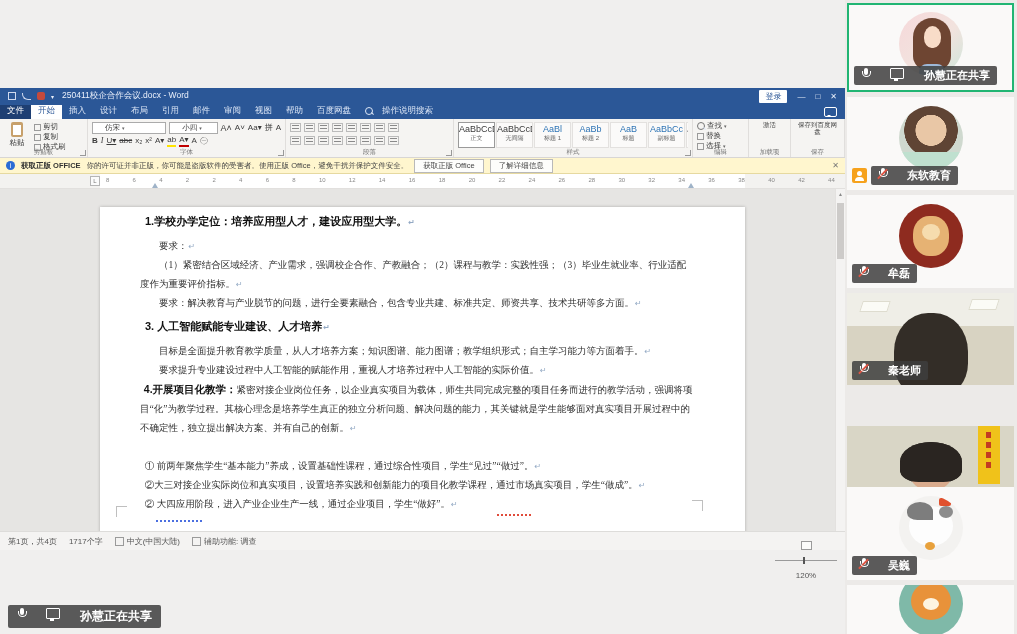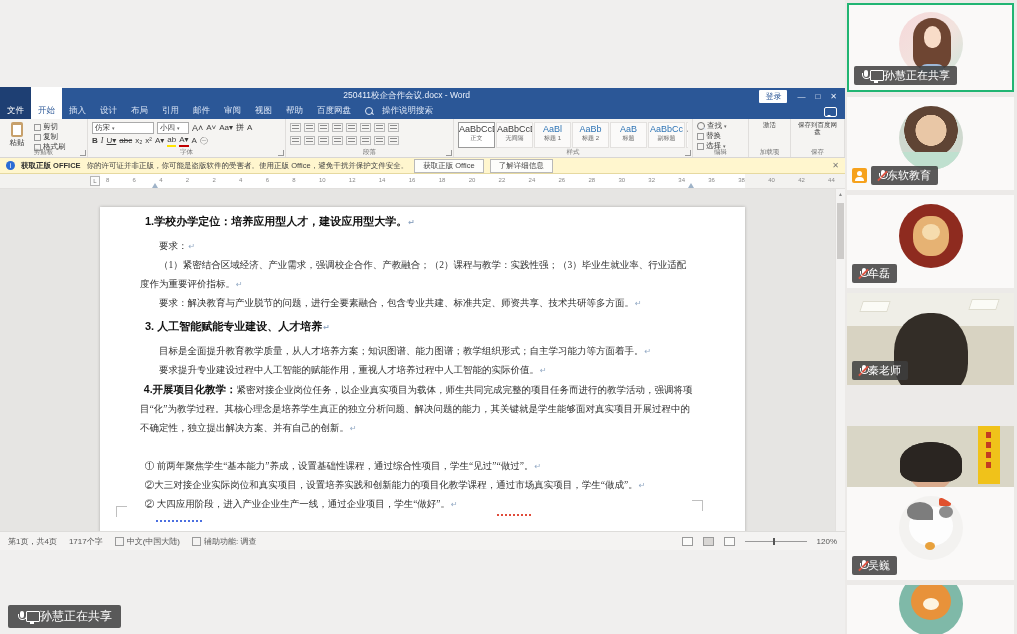--- a/index.html
+++ b/index.html
@@ -9,26 +9,26 @@
   #share-area{position:absolute;left:0;top:0;width:845px;height:634px;background:#f0efee;}
 
   
   #word{position:absolute;left:0;top:88px;width:845px;height:458px;background:#fff;}
   #titlebar{height:16px;background:#2b5797;display:flex;align-items:center;color:#eaf0fb;font-size:8.5px;}
   .qa{display:flex;align-items:center;gap:6px;padding:0 8px;}
   .qa-ic{width:8px;height:8px;border:1px solid #cfd9ee;display:inline-block;box-sizing:border-box;}
   .qa-undo{width:8px;height:6px;border:1px solid #cfd9ee;border-top:none;border-right:none;border-radius:0 0 0 6px;}
   .qa-red{width:8px;height:8px;background:#c54a3c;border-radius:2px;}
   .qa-caret{font-size:6px;}
-  #title-text{flex:1;text-align:center;white-space:nowrap;overflow:hidden;}
+  #title-text{flex:1;text-align:left;white-space:nowrap;overflow:hidden;}
   .tb-right{display:flex;align-items:center;gap:10px;padding:0 8px;}
   #signin{background:#fff;color:#2b5797;padding:1px 6px;border-radius:1px;font-size:8px;}
   .winbtn{font-size:8px;color:#eaf0fb;}
   #tabrow{height:15px;background:#2b5797;display:flex;align-items:flex-end;color:#dce6f6;font-size:8.5px;position:relative;}
-  .tab{padding:18px 7px 2px;cursor:default;white-space:nowrap;}
+  .tab{padding:0 7px 2px;cursor:default;white-space:nowrap;}
   .tab.file{background:#1e3f73;color:#fff;}
   .tab.active{background:#fff;color:#2b5797;}
   .tab.search{display:flex;align-items:center;gap:9px;}
   .lens{width:6px;height:6px;border:1px solid #dce6f6;border-radius:50%;position:relative;display:inline-block;}
   .lens:after{content:"";position:absolute;left:5px;top:5px;width:3px;height:1px;background:#dce6f6;transform:rotate(45deg);}
   .bubble{position:absolute;right:8px;top:3px;width:11px;height:8px;border:1px solid #fff;border-radius:2px;}
   .bubble:after{content:"";position:absolute;left:2px;bottom:-3px;border:2px solid transparent;border-top-color:#fff;}
 
   #ribbon{height:38px;background:#f5f4f2;display:flex;border-bottom:1px solid #d8d6d4;font-size:7.5px;color:#3b3b3b;}
   .rgroup{position:relative;border-right:1px solid #e0dedc;padding:2px 4px 9px;box-sizing:border-box;}
@@ -38,21 +38,21 @@
   #g-clip{width:88px;display:flex;gap:4px;}
   #paste-btn{width:26px;display:flex;flex-direction:column;align-items:center;gap:1px;padding-top:1px;}
   .paste-ic{width:12px;height:15px;background:#c7a06b;border-radius:2px;position:relative;}
   .paste-ic:after{content:"";position:absolute;left:2px;top:3px;width:8px;height:10px;background:#fff;}
   .clip-col{display:flex;flex-direction:column;justify-content:space-between;padding:1px 0 2px;}
   .mini{display:flex;align-items:center;gap:2px;white-space:nowrap;}
   .mi{width:7px;height:7px;border:1px solid #9a9a9a;display:inline-block;box-sizing:border-box;}
   
   #g-font{width:198px;}
   .frow{display:flex;align-items:center;gap:3px;height:13px;}
-  .combo{border:1px solid #ababab;background:#fff;padding:0 2px;height:10px;line-height:10px;display:flex;align-items:center;gap:2px;}
+  .combo{border:1px solid #ababab;background:#fff;padding:0 12px;height:10px;line-height:10px;display:flex;align-items:center;gap:2px;}
   .combo .cv{font-size:7.5px;}
   .caret{font-size:5px;color:#666;}
   .fic{font-size:8px;line-height:10px;}
   .fic.big{font-size:9px;}
   .fic.red{border-bottom:2px solid #c00000;}
   .fic.hl{border-bottom:2px solid #ffe400;}
   .fic.b{font-weight:bold;}
   .fic.i{font-style:italic;font-family:"Liberation Serif",serif;}
   .fic.u{text-decoration:underline;}
   .fic.s{text-decoration:line-through;}
@@ -111,28 +111,28 @@
   #crop-l{left:16px;bottom:26px;border-left-width:1px;border-top-width:1px;}
   #crop-r{right:42px;bottom:32px;border-right-width:1px;border-top-width:1px;}
   #vscroll{position:absolute;right:0;top:0;width:9px;height:342px;background:#f4f3f2;border-left:1px solid #e3e1df;}
   #vthumb{position:absolute;left:1px;top:14px;width:7px;height:56px;background:#cdcbc9;}
   #vscroll .arr{position:absolute;left:2px;font-size:5px;color:#8a8a8a;}
 
   
   #statusbar{height:18px;background:#f4f3f2;border-top:1px solid #dddcda;display:flex;align-items:center;font-size:8px;color:#555;padding:0 8px;gap:12px;}
   .st-ic{width:9px;height:9px;border:1px solid #9a9a9a;display:inline-block;box-sizing:border-box;}
   .st-item{display:flex;align-items:center;gap:3px;white-space:nowrap;}
-  #st-right{margin-left:auto;display:flex;align-items:center;gap:10px;}
+  #st-right{margin-left:auto;display:flex;align-items:center;gap:10px;flex-direction:column;}
   .view-ic{width:11px;height:9px;border:1px solid #9a9a9a;box-sizing:border-box;background:#fbfbfa;}
   .view-ic.sel{background:#d8d6d4;}
   #zoom-slider{width:62px;height:1px;background:#9a9a9a;position:relative;}
   #zoom-thumb{position:absolute;left:28px;top:-3px;width:2px;height:7px;background:#555;}
 
   
-  .chip{display:flex;align-items:center;gap:0;background:rgba(62,62,62,.85);color:#fff;border-radius:2px;padding:2px 7px;width:max-content;}
+  .chip{display:flex;gap:20px;background:rgba(62,62,62,.85);color:#fff;border-radius:2px;padding:2px 7px;width:max-content;font-weight:bold;}
   #float-chip{position:absolute;left:8px;top:605px;font-size:12px;padding:3px 9px;}
   .ic-mic{position:relative;width:9px;height:12px;flex:0 0 auto;}
   .ic-mic:before{content:"";position:absolute;left:2.5px;top:0;width:4px;height:7px;background:#fff;border-radius:2px;}
   .ic-mic:after{content:"";position:absolute;left:1px;top:3px;width:7px;height:5px;border:1px solid #fff;border-top:none;border-radius:0 0 5px 5px;}
   .mic-slash{position:absolute;left:-2px;top:5px;width:13px;height:2px;background:#e05544;transform:rotate(-45deg);}
   .ic-screen{position:relative;width:12px;height:9px;border:1px solid #fff;border-radius:1px;flex:0 0 auto;}
   .ic-screen:after{content:"";position:absolute;left:3px;bottom:-3px;width:4px;height:2px;background:#fff;}
 
   
   #sidebar{position:absolute;right:0;top:0;width:172px;height:634px;background:#eceae8;}

